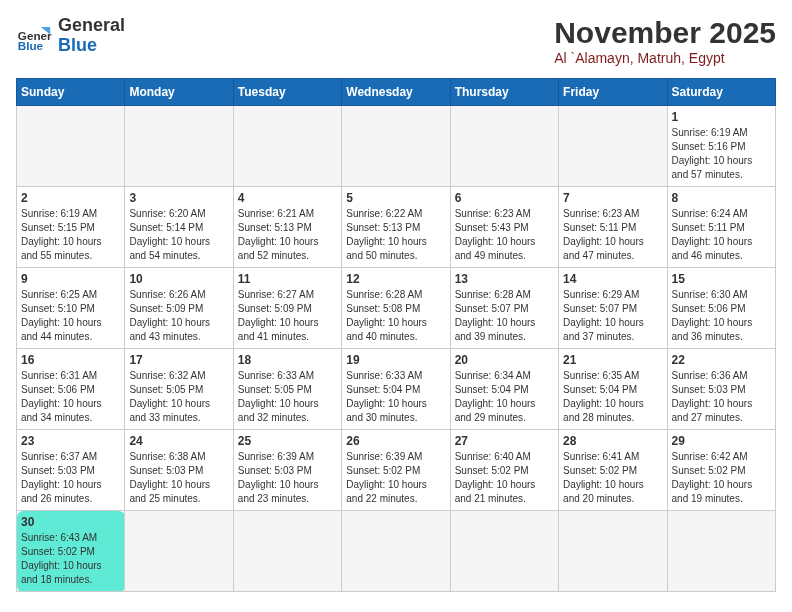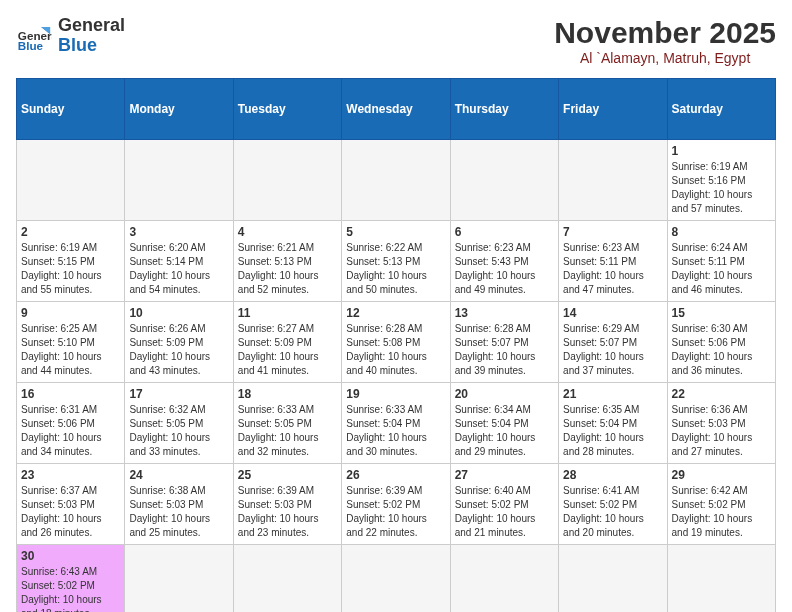--- a/index.html
+++ b/index.html
@@ -28,42 +28,42 @@
       line-height: 1.1;
     }
     .logo-text span {
       color: #1a6bb5;
     }
     .logo-icon {
       width: 36px;
       height: 36px;
     }
     .title-area {
-      text-align: center;
+      text-align: left;
     }
     .month-title {
       font-size: 30px;
       font-weight: bold;
       color: #333;
     }
     .location-title {
       font-size: 14px;
       color: #7f1d1d;
     }
     .calendar {
       width: 100%;
       border-collapse: collapse;
       border: 1px solid #ccc;
     }
     .calendar th {
       background: #1a6bb5;
       color: #fff;
       font-size: 12px;
       font-weight: bold;
-      padding: 23px 4px;
+      padding: 6px 4px;
       text-align: left;
       border: 1px solid #1557a0;
     }
     .calendar td {
       border: 1px solid #ccc;
       vertical-align: top;
       padding: 4px;
       font-size: 9.5px;
       color: #333;
       width: 108px;
@@ -81,21 +81,22 @@
     }
     .day-info {
       line-height: 1.4;
       font-size: 10px;
       color: #333;
     }
     .last-row td {
       background: #f5f5f5;
     }
     .last-row td.has-data {
-      background: #f0abfc;
+      background: #5eead4;
+      border-radius: 6px;
     }
   </style>
 </head>
 <body>
 
 <div class="header-area">
   <div class="logo">
     <svg class="logo-icon" viewBox="0 0 40 40">
       <text x="2" y="24" font-size="13" font-weight="bold" fill="#333">General</text>
       <text x="2" y="36" font-size="13" font-weight="bold" fill="#1a6bb5">Blue</text>

